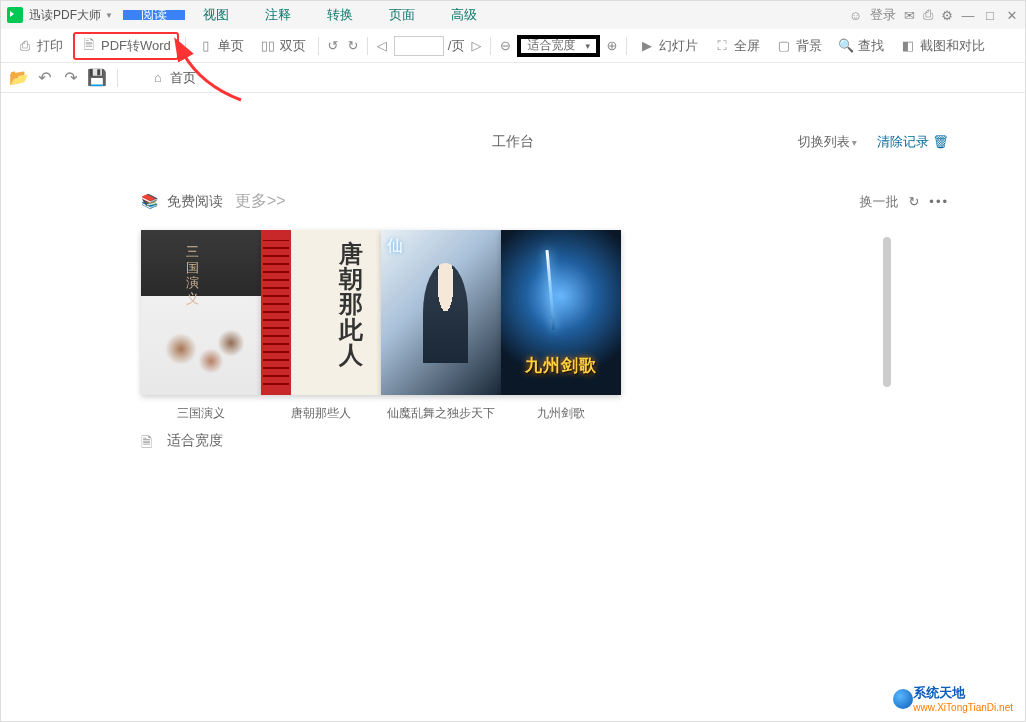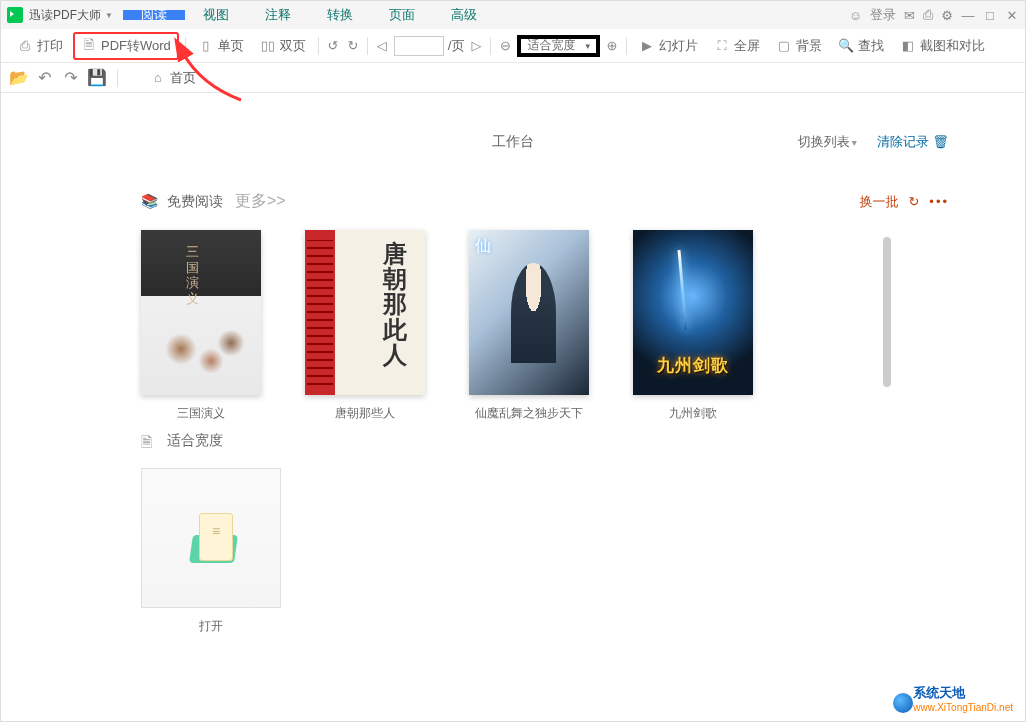--- a/index.html
+++ b/index.html
@@ -40,24 +40,24 @@
     .main { position: absolute; top: 92px; left: 0; right: 0; bottom: 0; overflow: auto; padding: 40px 76px 20px 140px; }
     .workspace-header { display: flex; align-items: center; justify-content: space-between; margin-bottom: 40px; font-size: 14px; color: #666; }
     .workspace-title { position: absolute; left: 50%; transform: translateX(-50%); }
     .header-links { display: flex; gap: 20px; font-size: 13px; }
     .header-links .disabled { color: #0369a1; }
     .header-links .drop { color: #999; font-size: 10px; margin-left: 2px; }
 
     .section-header { display: flex; align-items: center; gap: 8px; margin-bottom: 18px; font-size: 14px; color: #666; }
     .section-icon { width: 18px; height: 18px; color: #999; }
     .more-link { color: #aaa; font-size: 16px; margin-left: 4px; }
-    .section-right { margin-left: auto; display: flex; align-items: center; gap: 10px; color: #c2410c; font-size: 13px; }
+    .section-right { margin-left: auto; display: flex; align-items: center; gap: 10px; color: #737373; font-size: 13px; }
     .dots { letter-spacing: 2px; }
 
-    .book-grid { display: flex; gap: 44px; }
+    .book-grid { display: flex; }
     .book-item { width: 120px; text-align: center; cursor: pointer; }
     .book-cover { width: 120px; height: 165px; background: #eee; box-shadow: 0 2px 6px rgba(0,0,0,0.2); margin-bottom: 10px; position: relative; overflow: hidden; }
     .book-title { font-size: 12px; color: #666; }
 
     
     .cover1 { background: linear-gradient(180deg, #3a3a3a 0%, #2a2a2a 40%, #f0f0f0 40%, #e8e8e8 100%); }
     .cover1::before { content: '三\A国\A演\A义'; white-space: pre; position: absolute; top: 14px; left: 45px; color: #d4b896; font-size: 13px; line-height: 1.2; }
     .cover1::after { content: ''; position: absolute; bottom: 10px; left: 10px; right: 10px; height: 60px; background: radial-gradient(circle at 30% 40%, #8b4513 0%, transparent 20%), radial-gradient(circle at 60% 60%, #a0522d 0%, transparent 18%), radial-gradient(circle at 80% 30%, #6b3410 0%, transparent 15%); opacity: 0.7; }
     
     .cover2 { background: linear-gradient(90deg, #c8282a 0%, #c8282a 25%, #f5f0e6 25%); }
@@ -76,21 +76,21 @@
     .doc-grid { display: flex; gap: 30px; margin-top: 18px; }
     .doc-item { width: 140px; text-align: center; cursor: pointer; }
     .doc-box { width: 140px; height: 140px; border: 1px solid #e0e0e0; display: flex; align-items: center; justify-content: center; margin-bottom: 10px; background: linear-gradient(180deg, #fafafa 0%, #f5f5f5 100%); }
     .open-icon { width: 60px; height: 50px; position: relative; }
     .open-icon::before { content: ''; position: absolute; bottom: 0; left: 10px; width: 45px; height: 28px; background: #5dd4a8; border-radius: 4px; transform: skewX(-8deg); }
     .open-icon::after { content: '≡'; position: absolute; top: 0; left: 18px; width: 32px; height: 38px; background: #fff4d6; border: 1px solid #e8d898; border-radius: 3px; color: #c8b878; font-size: 14px; text-align: center; line-height: 1.3; padding-top: 8px; }
     .doc-title { font-size: 12px; color: #666; }
 
     .scrollbar { position: absolute; right: 134px; top: 236px; width: 8px; height: 150px; background: #ccc; border-radius: 4px; }
 
-    .watermark { position: absolute; right: 12px; bottom: 8px; font-size: 11px; display: flex; align-items: flex-end; }
+    .watermark { position: absolute; right: 12px; bottom: 8px; font-size: 11px; display: flex; align-items: center; }
     .watermark .wm-icon { width: 20px; height: 20px; border-radius: 50%; background: radial-gradient(circle at 35% 35%, #5bb8ff, #0a5cb8); position: relative; }
     .watermark .wm-text1 { color: #0a5cb8; font-weight: bold; font-size: 13px; }
     .watermark .wm-text2 { color: #ff7b00; font-size: 10px; display: block; }
   </style>
 </head>
 <body>
 
 <div class="title-bar">
   <div class="title-logo"></div>
   <span class="title-text">迅读PDF大师</span>
@@ -232,28 +232,20 @@
       <div class="book-cover cover4"></div>
       <div class="book-title">九州剑歌</div>
     </div>
   </div>
 
   <div class="doc-section">
     <div class="section-header">
       <span class="section-icon">🗎</span>
       <span>适合宽度</span>
     </div>
-    <div class="doc-grid">
-      <div class="doc-item">
-        <div class="doc-box">
-          <div class="open-icon"></div>
-        </div>
-        <div class="doc-title">打开</div>
-      </div>
-    </div>
   </div>
 </div>
 
 <div class="scrollbar"></div>
 
 <div class="watermark">
   <div class="wm-icon"></div>
   <div>
     <span class="wm-text1">系统天地</span>
     <span class="wm-text2">www.XiTongTianDi.net</span>

